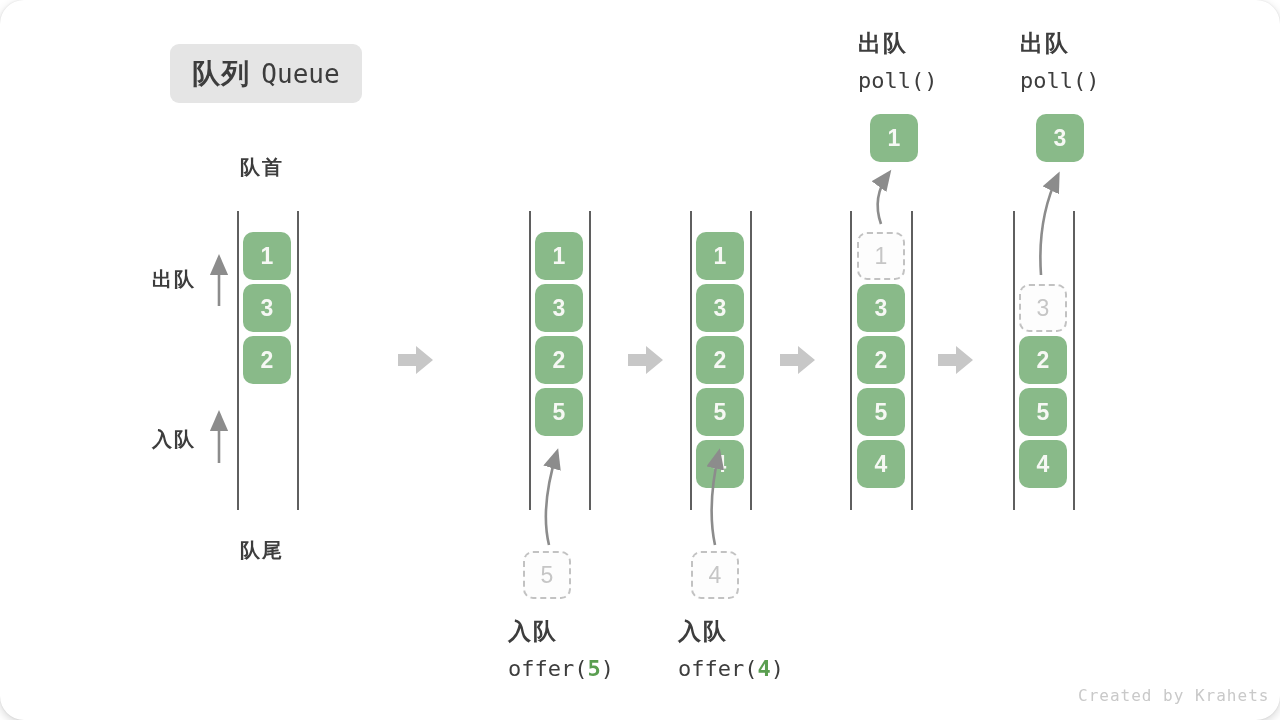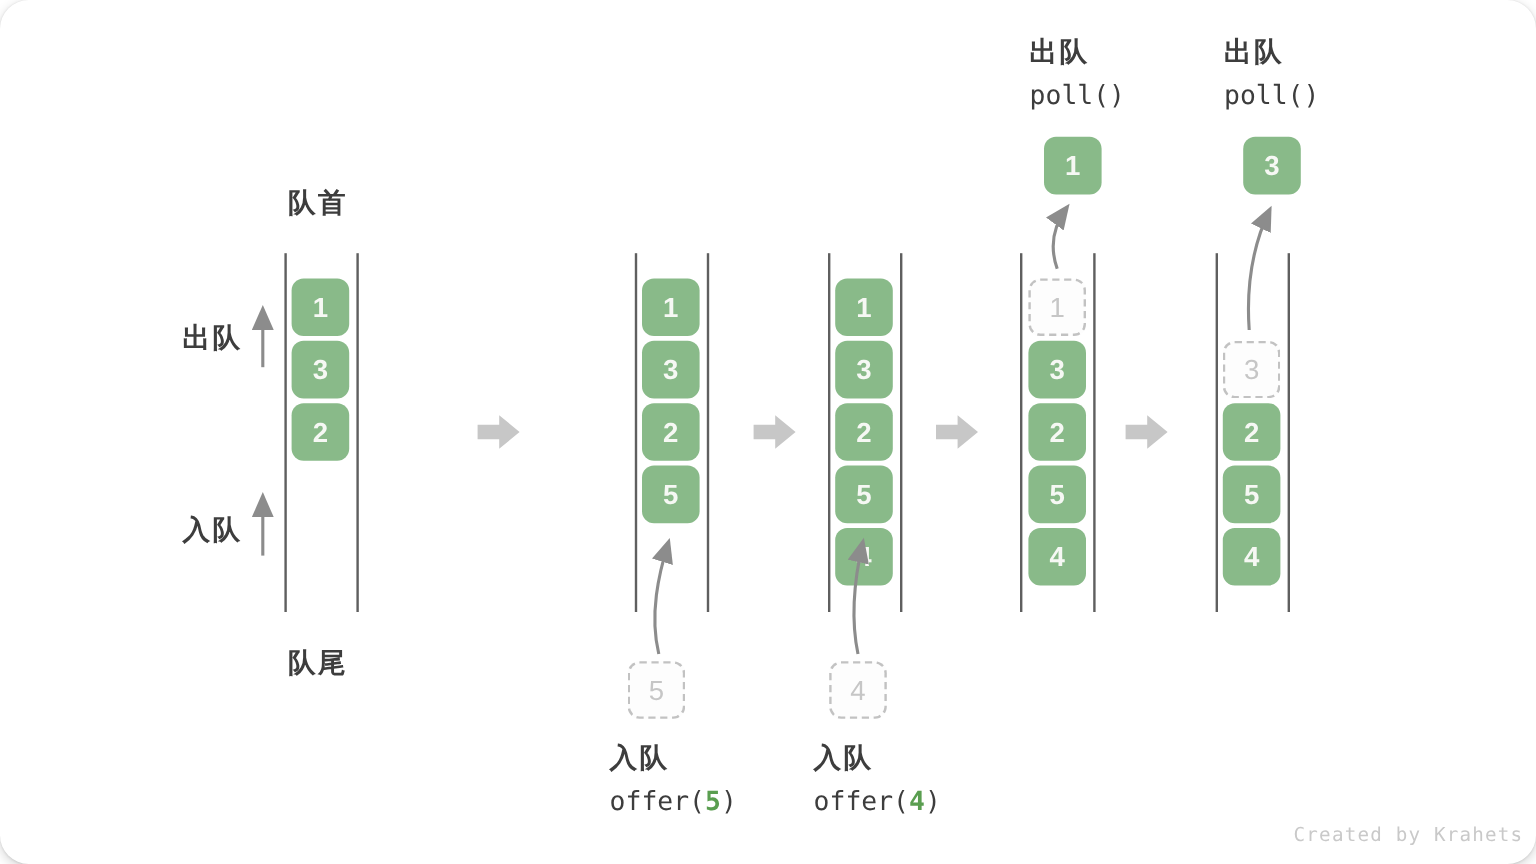--- a/index.html
+++ b/index.html
@@ -11,21 +11,21 @@
   }
   
   .badge{
     position:absolute;left:170px;top:44px;width:192px;height:59px;
     background:#e5e5e5;border-radius:9px;
     display:flex;align-items:center;justify-content:center;gap:11px;
   }
   .badge .zh{font-size:28px;font-weight:700;color:#3d3d3d;letter-spacing:1px;}
   .badge .en{font-family:"DejaVu Sans Mono","Liberation Mono",monospace;font-size:26px;color:#3d3d3d;}
   
-  .cjk{position:absolute;font-size:23px;font-weight:700;color:#3d3d3d;letter-spacing:2px;white-space:nowrap;}
+  .cjk{position:absolute;font-size:20px;font-weight:700;color:#3d3d3d;letter-spacing:2px;white-space:nowrap;}
   
   .wall{position:absolute;top:211px;width:2px;height:299px;background:#5f5f5f;}
   
   .qbox{
     position:absolute;width:48px;height:48px;border-radius:10px;background:#89ba89;
     display:flex;align-items:center;justify-content:center;
     color:#f6f8f4;font-size:23px;font-weight:700;
   }
   .qbox.ghost{
     background:#fdfdfd;border:2px dashed #c2c2c2;box-sizing:border-box;
@@ -41,20 +41,24 @@
     font-family:"DejaVu Sans Mono","Liberation Mono",monospace;
     font-size:16px;color:#c9c9c9;letter-spacing:1px;margin-top:12px;
   }
   svg.overlay{position:absolute;left:0;top:0;pointer-events:none;}
 </style>
 </head>
 <body>
 
 <div id="canvas">
 
+  <div class="badge">
+    <span class="zh">队列</span>
+    <span class="en">Queue</span>
+  </div>
 
   <div class="cjk" style="left:240px;top:154px;">队首</div>
   <div class="cjk" style="left:240px;top:537px;">队尾</div>
   <div class="cjk" style="left:152px;top:266px;">出队</div>
   <div class="cjk" style="left:152px;top:426px;">入队</div>
 
   <div class="wall" style="left:237px;"></div>
   <div class="wall" style="left:297px;"></div>
   <div class="qbox" style="left:243px;top:232px;">1</div>
   <div class="qbox" style="left:243px;top:284px;">3</div>

